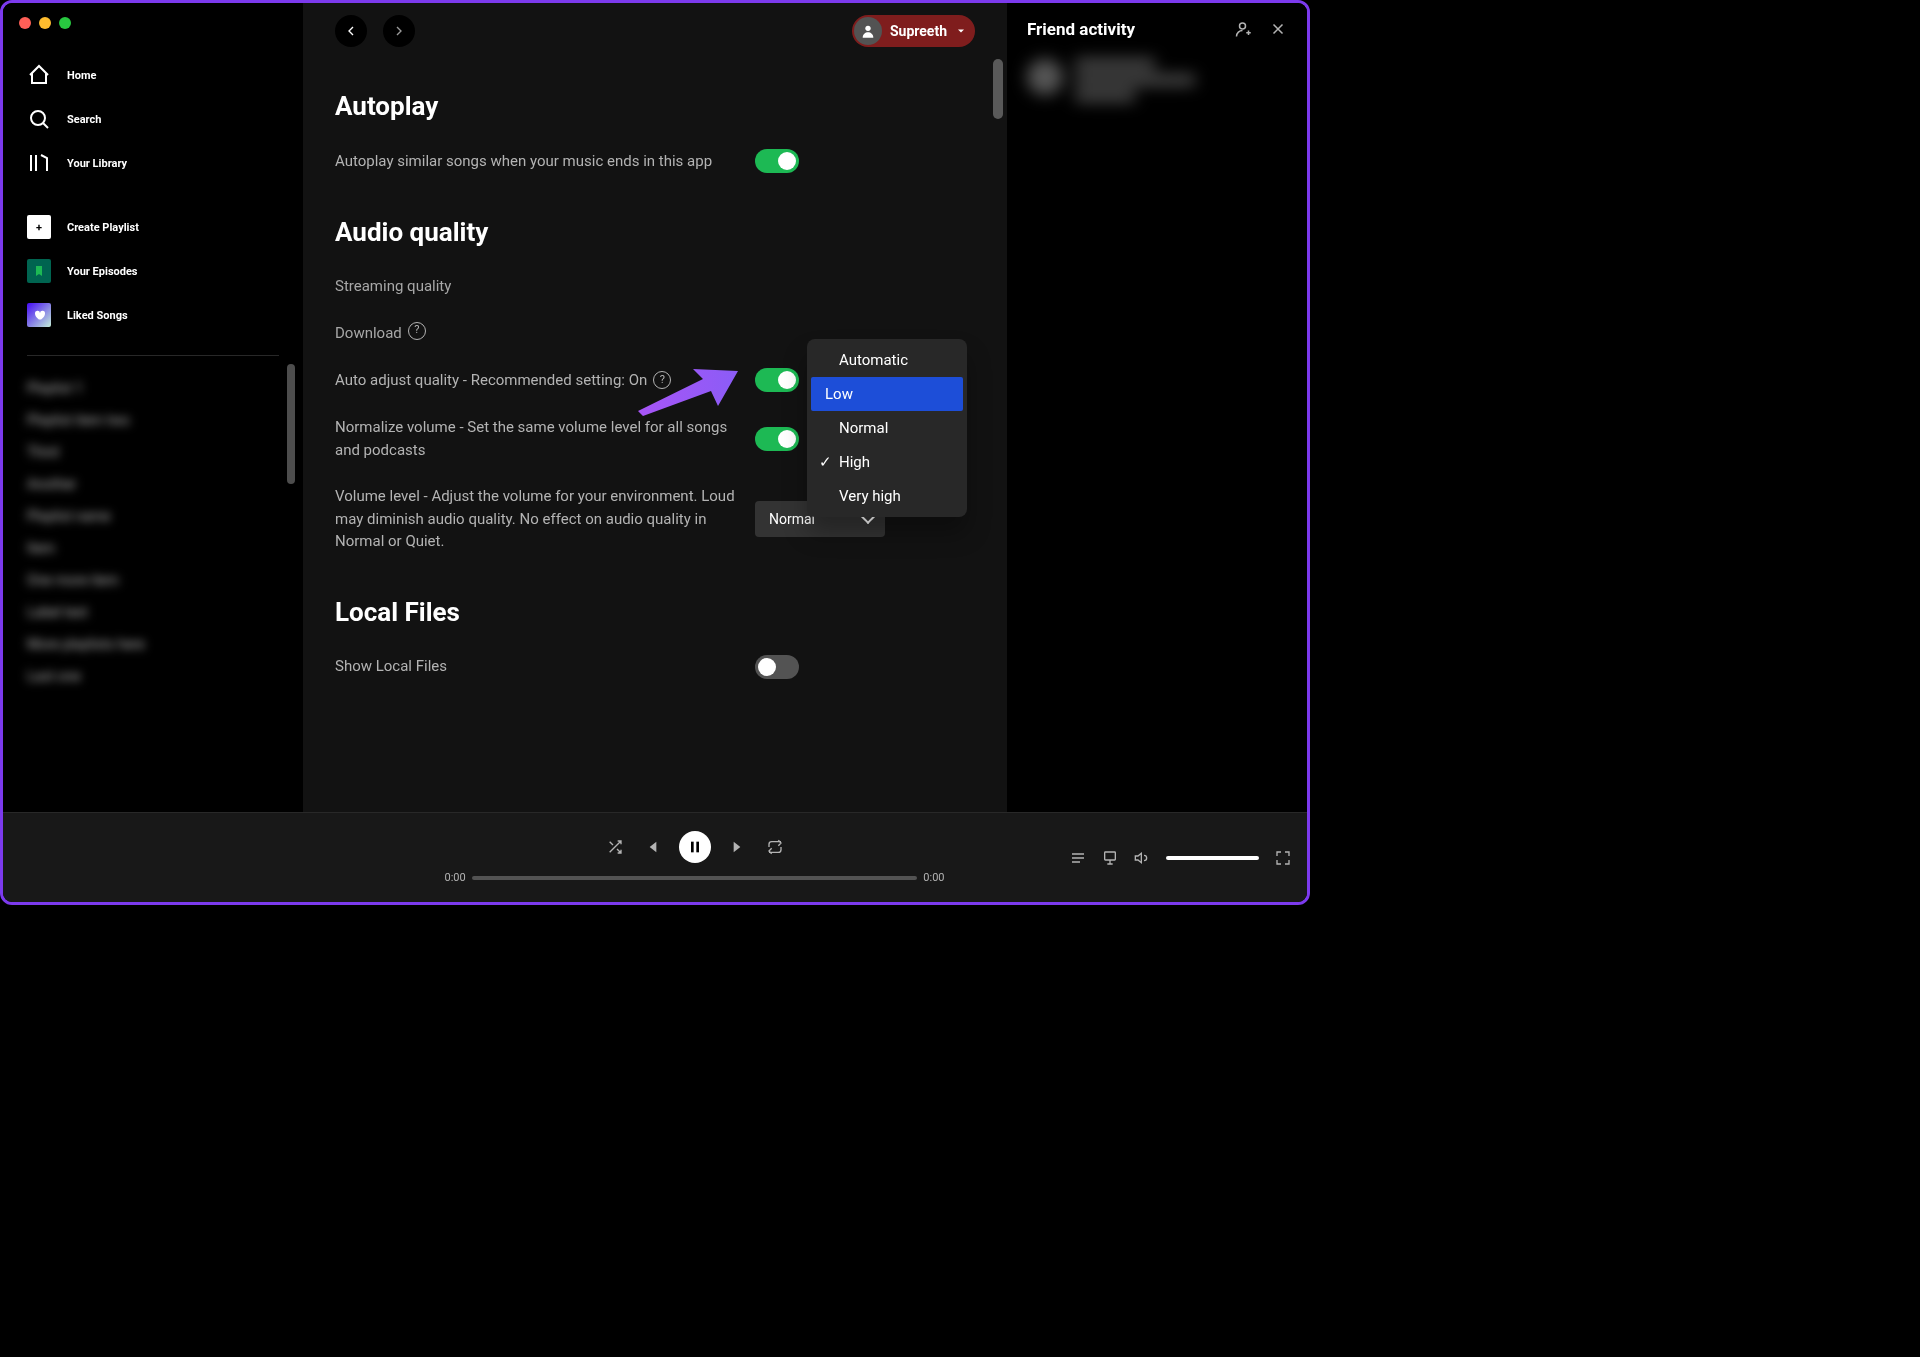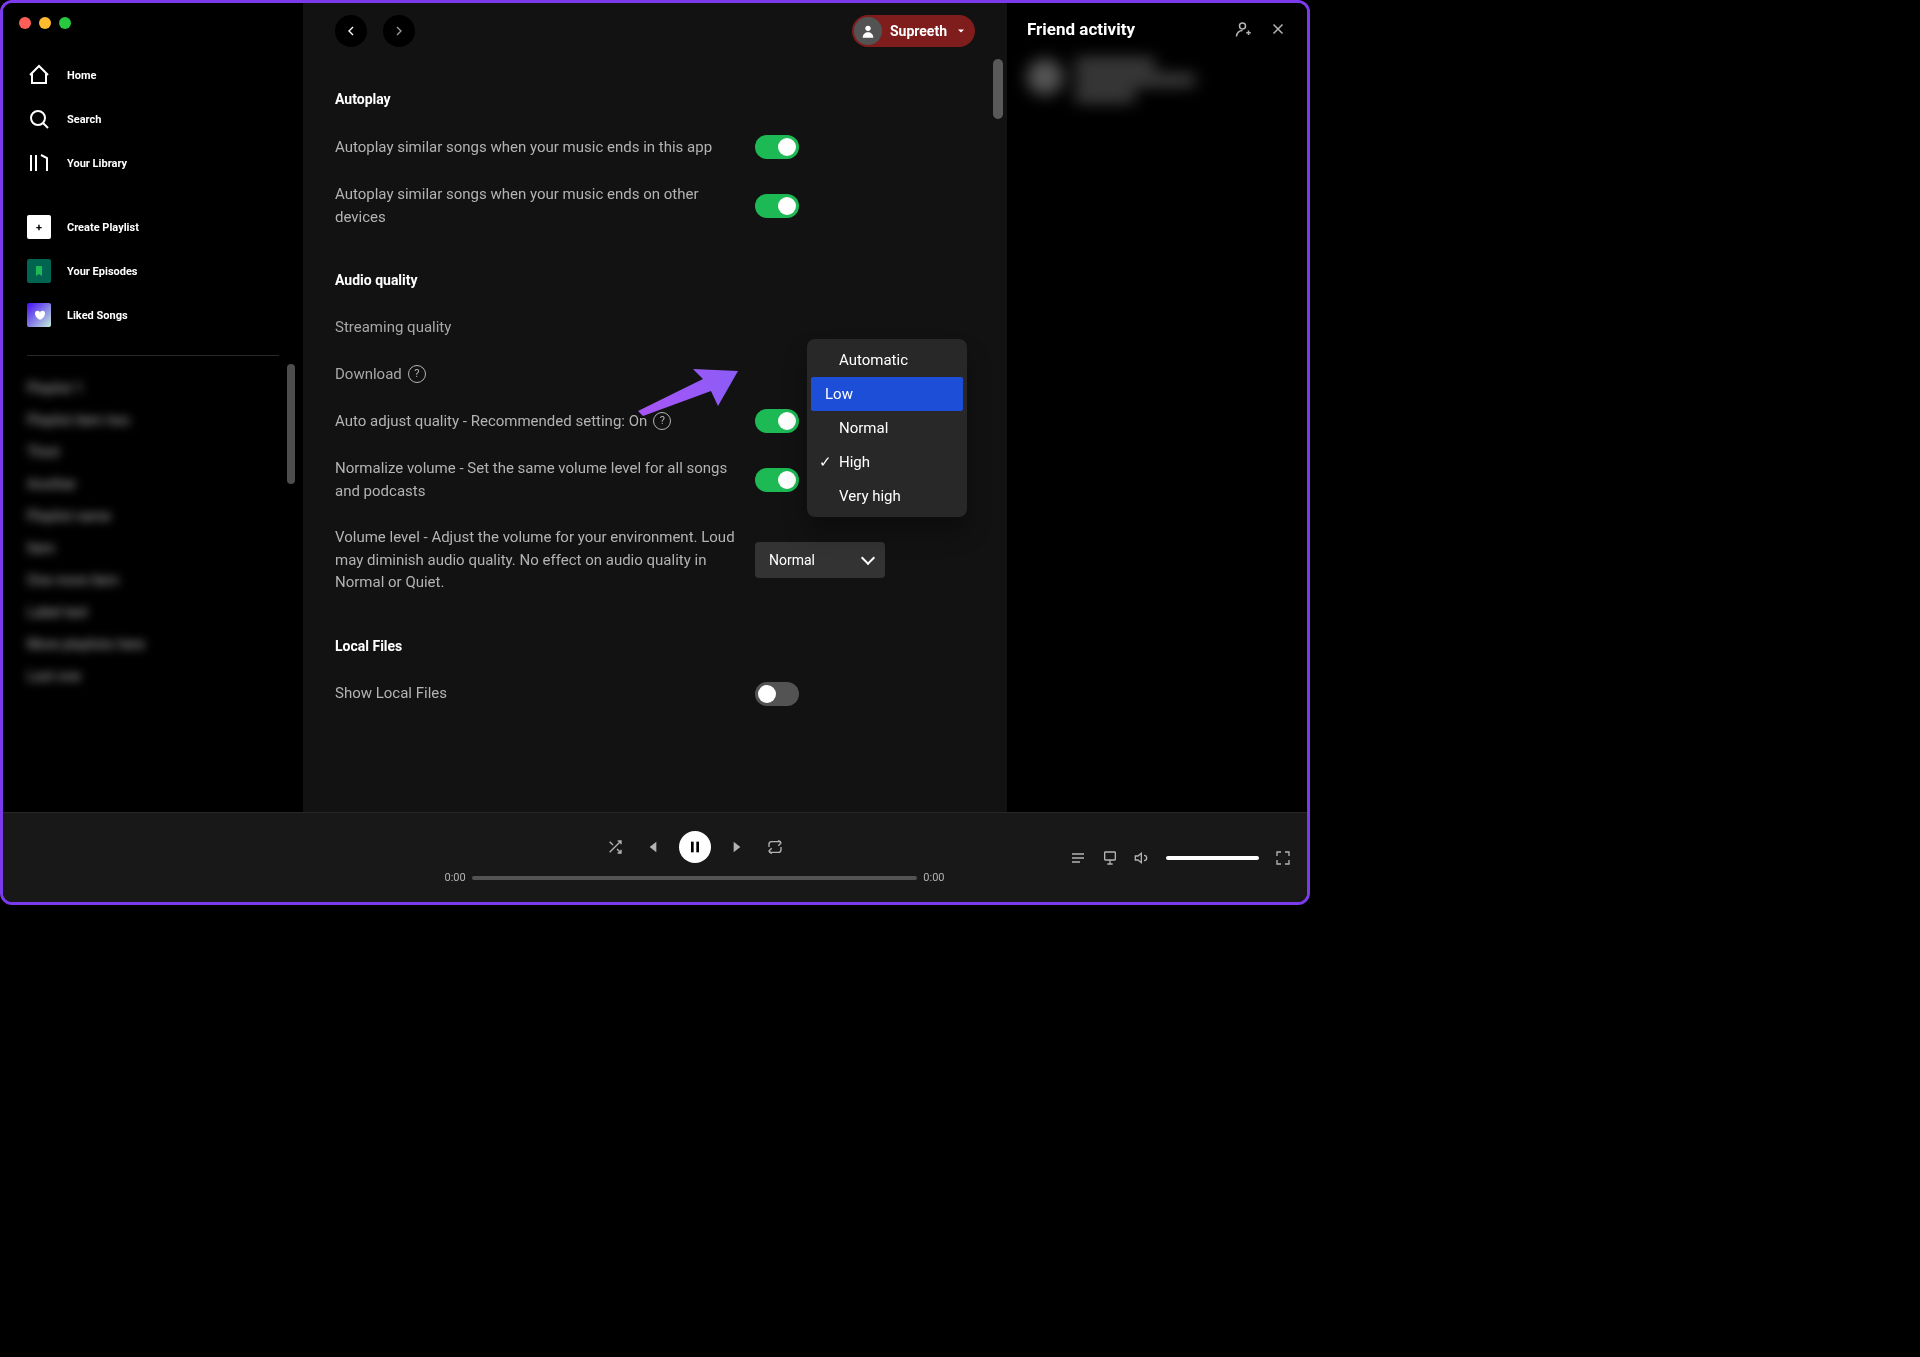--- a/index.html
+++ b/index.html
@@ -32,21 +32,21 @@
     .topbar { display: flex; align-items: center; padding: 12px 32px; gap: 16px; background: #121212; }
     .nav-btn { width: 32px; height: 32px; border-radius: 50%; background: #000; display: flex; align-items: center; justify-content: center; cursor: pointer; }
     .spacer { flex: 1; }
     .user-chip { display: flex; align-items: center; gap: 8px; background: #7f1d1d; border-radius: 23px; padding: 2px 8px 2px 2px; cursor: pointer; }
     .user-avatar { width: 28px; height: 28px; border-radius: 50%; background: #535353; display: flex; align-items: center; justify-content: center; }
     .user-name { font-size: 14px; font-weight: 700; }
     
     .settings-content { padding: 0 32px 40px 32px; overflow-y: auto; flex: 1; position: relative; }
     .settings-content .scrollbar-thumb2 { position: absolute; right: 4px; top: 0; width: 10px; height: 60px; background: rgba(255,255,255,0.3); border-radius: 5px; }
     .section { margin-top: 32px; }
-    .section-title { font-size: 14px; font-weight: 700; margin-bottom: 16px; }
+    .section-title { font-size: 26px; font-weight: 700; margin-bottom: 16px; }
     .setting-row { display: flex; align-items: center; padding: 12px 0; gap: 20px; }
     .setting-label { flex: 1; color: #b3b3b3; font-size: 15px; line-height: 1.5; max-width: 400px; }
     .setting-label.light { color: #a7a7a7; }
     
     .toggle { width: 44px; height: 24px; border-radius: 12px; position: relative; cursor: pointer; flex-shrink: 0; }
     .toggle.on { background: #1db954; }
     .toggle.off { background: #535353; }
     .toggle-knob { width: 18px; height: 18px; border-radius: 50%; background: #fff; position: absolute; top: 3px; }
     .toggle.on .toggle-knob { right: 3px; }
     .toggle.off .toggle-knob { left: 3px; }
@@ -199,35 +199,29 @@
       <div class="scrollbar-thumb2"></div>
 
       <div class="section">
         <div class="section-title">Autoplay</div>
         <div class="setting-row">
           <div class="setting-label">Autoplay similar songs when your music ends in this app</div>
           <div class="toggle on">
               <div class="toggle-knob"></div>
             </div>
         </div>
-        <div class="setting-row">
-          <div class="setting-label">Autoplay similar songs when your music ends on other devices</div>
-          <div class="toggle on">
-              <div class="toggle-knob"></div>
-            </div>
-        </div>
       </div>
 
       <div class="section">
         <div class="section-title">Audio quality</div>
         <div class="setting-row">
           <div class="setting-label light">Streaming quality</div>
         </div>
         <div class="setting-row">
-          <div class="setting-label light" style="display:flex;align-items:center;">
+          <div class="setting-label light" style="display:flex;">
             <span>Download</span>
             <span class="help-icon">?</span>
           </div>
         </div>
         <div class="setting-row">
           <div class="setting-label" style="display:flex;align-items:center;">
             <span>Auto adjust quality - Recommended setting: On</span>
             <span class="help-icon">?</span>
           </div>
           <div class="toggle on">

